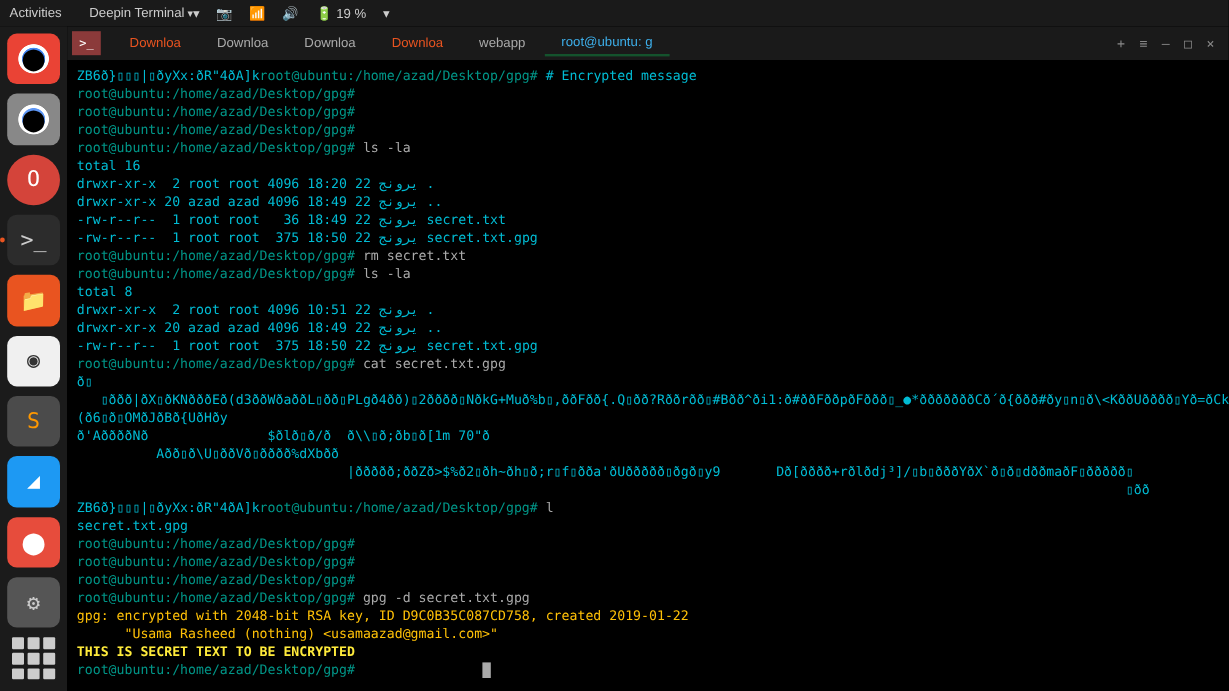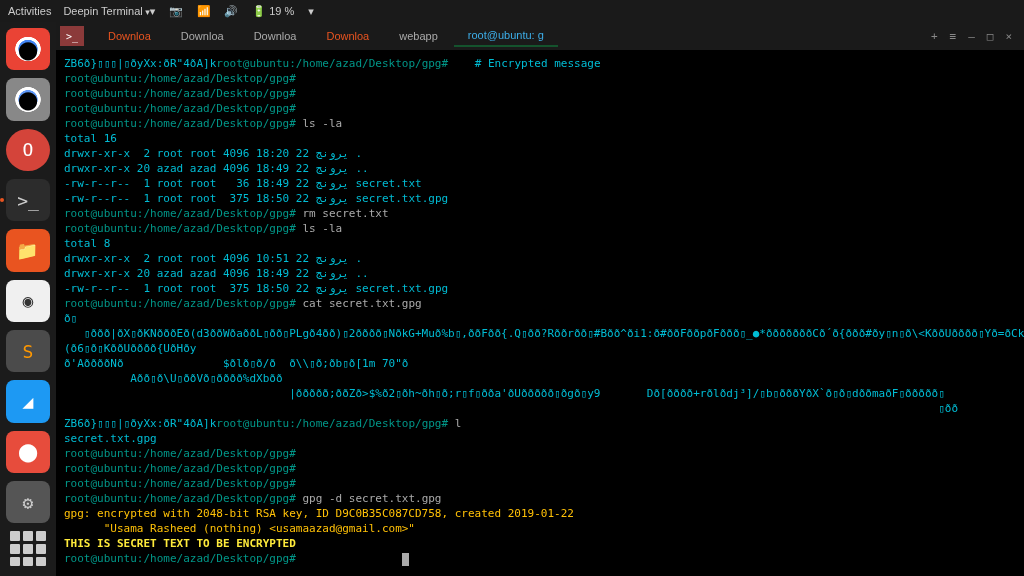--- a/index.html
+++ b/index.html
@@ -1,40 +1,40 @@
 <!DOCTYPE html>
 <html><head>
   <meta charset="utf-8">
   <style>
     * { margin: 0; padding: 0; box-sizing: border-box; }
     body { width: 1024px; height: 576px; background: #000; font-family: monospace; font-size: 11px; overflow: hidden; position: relative; }
     
     .topbar { height: 22px; background: #1a1a1a; display: flex; align-items: center; color: #ccc; padding: 0 8px; font-size: 11px; font-family: sans-serif; }
-    .topbar-left { display: flex; gap: 12px; align-items: center; }
+    .topbar-left { display: flex; gap: 23px; align-items: center; }
     .topbar-center { flex: 1; text-align: center; }
     .topbar-right { display: flex; gap: 14px; align-items: center; }
     .dropdown-indicator::after { content: " ▾"; font-size: 9px; }
     
     .dock { position: absolute; left: 0; top: 22px; width: 56px; height: 554px; background: rgba(30,30,30,0.9); display: flex; flex-direction: column; align-items: center; padding-top: 6px; gap: 8px; }
     .dock-icon { width: 44px; height: 44px; border-radius: 8px; display: flex; align-items: center; justify-content: center; font-size: 18px; position: relative; }
     .dock-icon.active::before { content: ""; position: absolute; left: -6px; width: 4px; height: 4px; background: #e95420; border-radius: 50%; }
     .dock-apps { width: 36px; height: 36px; display: grid; grid-template-columns: repeat(3, 1fr); grid-template-rows: repeat(3, 1fr); gap: 3px; margin-top: auto; margin-bottom: 10px; }
     .dock-apps span { background: #ccc; border-radius: 1px; }
     
     .window { position: absolute; left: 56px; top: 22px; right: 0; bottom: 0; background: #000; display: flex; flex-direction: column; }
     .tabbar { height: 28px; background: #1a1a1a; display: flex; align-items: center; padding: 0 4px; gap: 2px; }
     .tab-icon-box { width: 24px; height: 20px; background: #8b3a3a; display: flex; align-items: center; justify-content: center; color: #fff; font-size: 10px; margin-right: 8px;}
     .tab { padding: 4px 14px; color: #aaa; font-size: 11px; font-family: sans-serif; cursor: pointer; white-space: nowrap; }
     .tab.active { color: #e95420; }
     .tab.current { color: #3daee9; border-bottom: 2px solid #14532d; }
     .tab-controls { margin-left: auto; display: flex; gap: 12px; color: #888; padding-right: 8px; }
     
     .terminal { flex: 1; background: #000; padding: 6px 8px; color: #aaa; font-family: "DejaVu Sans Mono", monospace; font-size: 11px; line-height: 15px; white-space: pre; overflow: hidden; }
     .prompt { color: #009688; }
-    .comment { color: #00bcd4; margin-left: 20px; }
+    .comment { color: #00bcd4; }
     .cyan { color: #00bcd4; }
     .output { color: #00bcd4; }
     .gpg-info { color: #ffc107; }
     .secret { color: #ffeb3b; font-weight: bold; }
     .binary { color: #00bcd4; }
     .cursor { display: inline-block; width: 7px; height: 13px; background: #aaa; vertical-align: middle; }
     
     .tri-icon { font-family: sans-serif; }
   </style>
 </head>
@@ -108,21 +108,21 @@
 <span class="output">-rw-r--r--  1 root root  375 یرونج 22 18:50 secret.txt.gpg</span>
 <span class="prompt">root@ubuntu:/home/azad/Desktop/gpg#</span><span> rm secret.txt</span>
 <span class="prompt">root@ubuntu:/home/azad/Desktop/gpg#</span><span> ls -la</span>
 <span class="output">total 8</span>
 <span class="output">drwxr-xr-x  2 root root 4096 یرونج 22 10:51 .</span>
 <span class="output">drwxr-xr-x 20 azad azad 4096 یرونج 22 18:49 ..</span>
 <span class="output">-rw-r--r--  1 root root  375 یرونج 22 18:50 secret.txt.gpg</span>
 <span class="prompt">root@ubuntu:/home/azad/Desktop/gpg#</span><span> cat secret.txt.gpg</span>
 <span class="binary">ð▯</span>
 <span class="binary">   ▯ððð|ðX▯ðKNðððEð(d3ððWðaððL▯ðð▯PLgð4ðð)▯2ðððð▯NðkG+Muð%b▯,ððFðð{.Q▯ðð?Rððrðð▯#Bðð^ði1:ð#ððFððpðFððð▯_●*ðððððððCð´ð{ððð#ðy▯n▯ð\&lt;KððUðððð▯Yð=ðCkð</span>
-<span class="binary">(ð6▯ð▯KððUðððð{UðHðy</span>
+<span class="binary">(ð6▯ð▯OMðJðBð{UðHðy</span>
 <span class="binary">ð'AððððNð               $ðlð▯ð/ð  ð\\▯ð;ðb▯ð[1m 70"ð</span>
 <span class="binary">          Aðð▯ð\U▯ððVð▯ðððð%dXbðð</span>
 <span class="binary">                                  |ððððð;ððZð&gt;$%ð2▯ðh~ðh▯ð;r▯f▯ðða'ðUððððð▯ðgð▯y9       Dð[ðððð+rðlðdj³]/▯b▯ðððYðX`ð▯ð▯dððmaðF▯ððððð▯</span>
 <span class="binary">                                                                                                                                    ▯ðð</span>
 <span class="cyan">ZB6ð}▯▯▯|▯ðyXx:ðR"4ðA]k</span><span class="prompt">root@ubuntu:/home/azad/Desktop/gpg#</span><span> l</span>
 <span class="output">secret.txt.gpg</span>
 <span class="prompt">root@ubuntu:/home/azad/Desktop/gpg#</span>
 <span class="prompt">root@ubuntu:/home/azad/Desktop/gpg#</span>
 <span class="prompt">root@ubuntu:/home/azad/Desktop/gpg#</span>
 <span class="prompt">root@ubuntu:/home/azad/Desktop/gpg#</span><span> gpg -d secret.txt.gpg</span>

